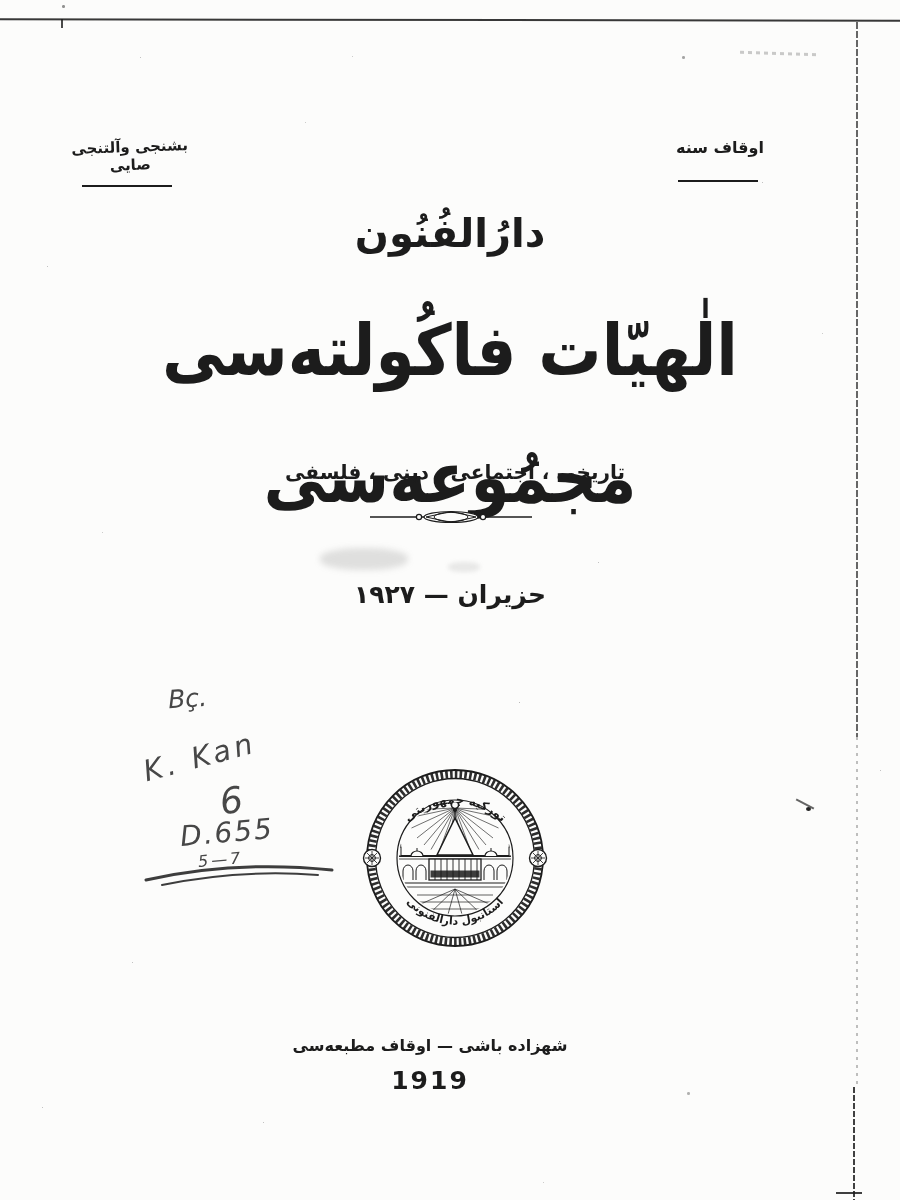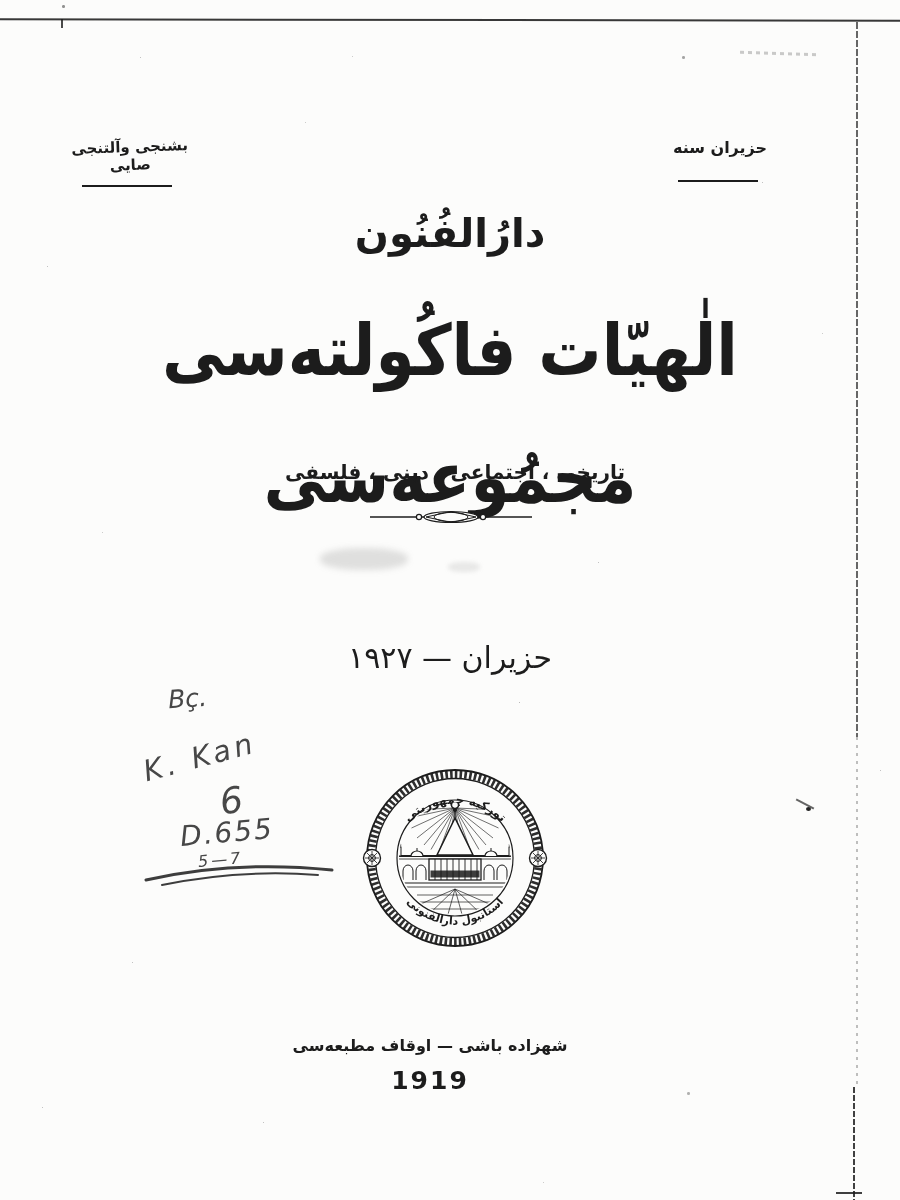--- a/index.html
+++ b/index.html
@@ -47,21 +47,21 @@
   .hdr-left{left:55px;top:138px;width:150px;font-size:15px;font-weight:bold;transform:rotate(-2deg);}
   .hdr-left-rule{left:82px;top:185px;width:90px;height:2px;background:#1c1c1c;}
   .hdr-right{left:650px;top:138px;width:140px;font-size:16px;font-weight:bold;}
   .hdr-right-rule{left:678px;top:180px;width:80px;height:2px;background:#1c1c1c;}
 
   .inst-title{left:300px;top:203px;width:300px;font-size:40px;font-weight:bold;line-height:1.5;}
   .main-title{left:140px;top:288px;width:620px;font-size:63px;font-weight:bold;line-height:1.8;
     transform:scale(1,1.12);transform-origin:center top;letter-spacing:0;}
   .subjects{left:280px;top:438px;width:350px;font-size:20px;font-weight:bold;margin-top:22px;}
   .divider{left:370px;top:508px;}
-  .date-line{left:325px;top:640px;width:250px;font-size:30px;font-weight:normal;}
+  .date-line{left:325px;top:580px;width:250px;font-size:25px;font-weight:bold;}
 
   .imprint{left:280px;top:1036px;width:300px;font-size:16px;font-weight:bold;}
   .imprint-year{left:280px;top:1066px;width:300px;font-size:25px;font-weight:bold;letter-spacing:2px;}
 
   
   .hand{color:#474747;font-style:italic;}
   .hw-bc{left:168px;top:684px;font-size:25px;transform:rotate(-4deg);}
   .hw-kkan{left:142px;top:740px;font-size:29px;transform:rotate(-15deg);letter-spacing:4px;}
   .hw-six{left:220px;top:780px;font-size:36px;transform:rotate(-8deg);}
   .hw-d655{left:180px;top:816px;font-size:28px;transform:rotate(-5deg);letter-spacing:2px;}
@@ -82,21 +82,21 @@
 <div class="abs scan-bottomline"></div>
 <div class="abs dotdash"></div>
 <div class="abs specks"></div>
 <div class="abs ghost1"></div>
 <div class="abs ghost2"></div>
 <div class="abs pen-tick"></div>
 <div class="abs pen-dot"></div>
 
 <div class="abs hdr-left center rtl">بشنجى وآلتنجى صايى</div>
 <div class="abs hdr-left-rule"></div>
-<div class="abs hdr-right center rtl">حزيران سنه</div>
+<div class="abs hdr-right center rtl">اوقاف سنه</div>
 <div class="abs hdr-right-rule"></div>
 
 <div class="abs inst-title center rtl">دارُالفُنُون</div>
 <div class="abs main-title center rtl">الٰهيّات فاكُولته‌سى مجمُوعه‌سى</div>
 <div class="abs subjects center rtl">تاريخى ، اجتماعى ، دينى ، فلسفى</div>
 
 <div class="abs divider">
   <svg width="162" height="18" viewBox="0 0 162 18" xmlns="http://www.w3.org/2000/svg">
     <line x1="0" y1="9" x2="162" y2="9" stroke="#1c1c1c" stroke-width="1.6"></line>
     <ellipse cx="81" cy="9" rx="27" ry="5.5" fill="#fcfcfb" stroke="#1c1c1c" stroke-width="1.2"></ellipse>

